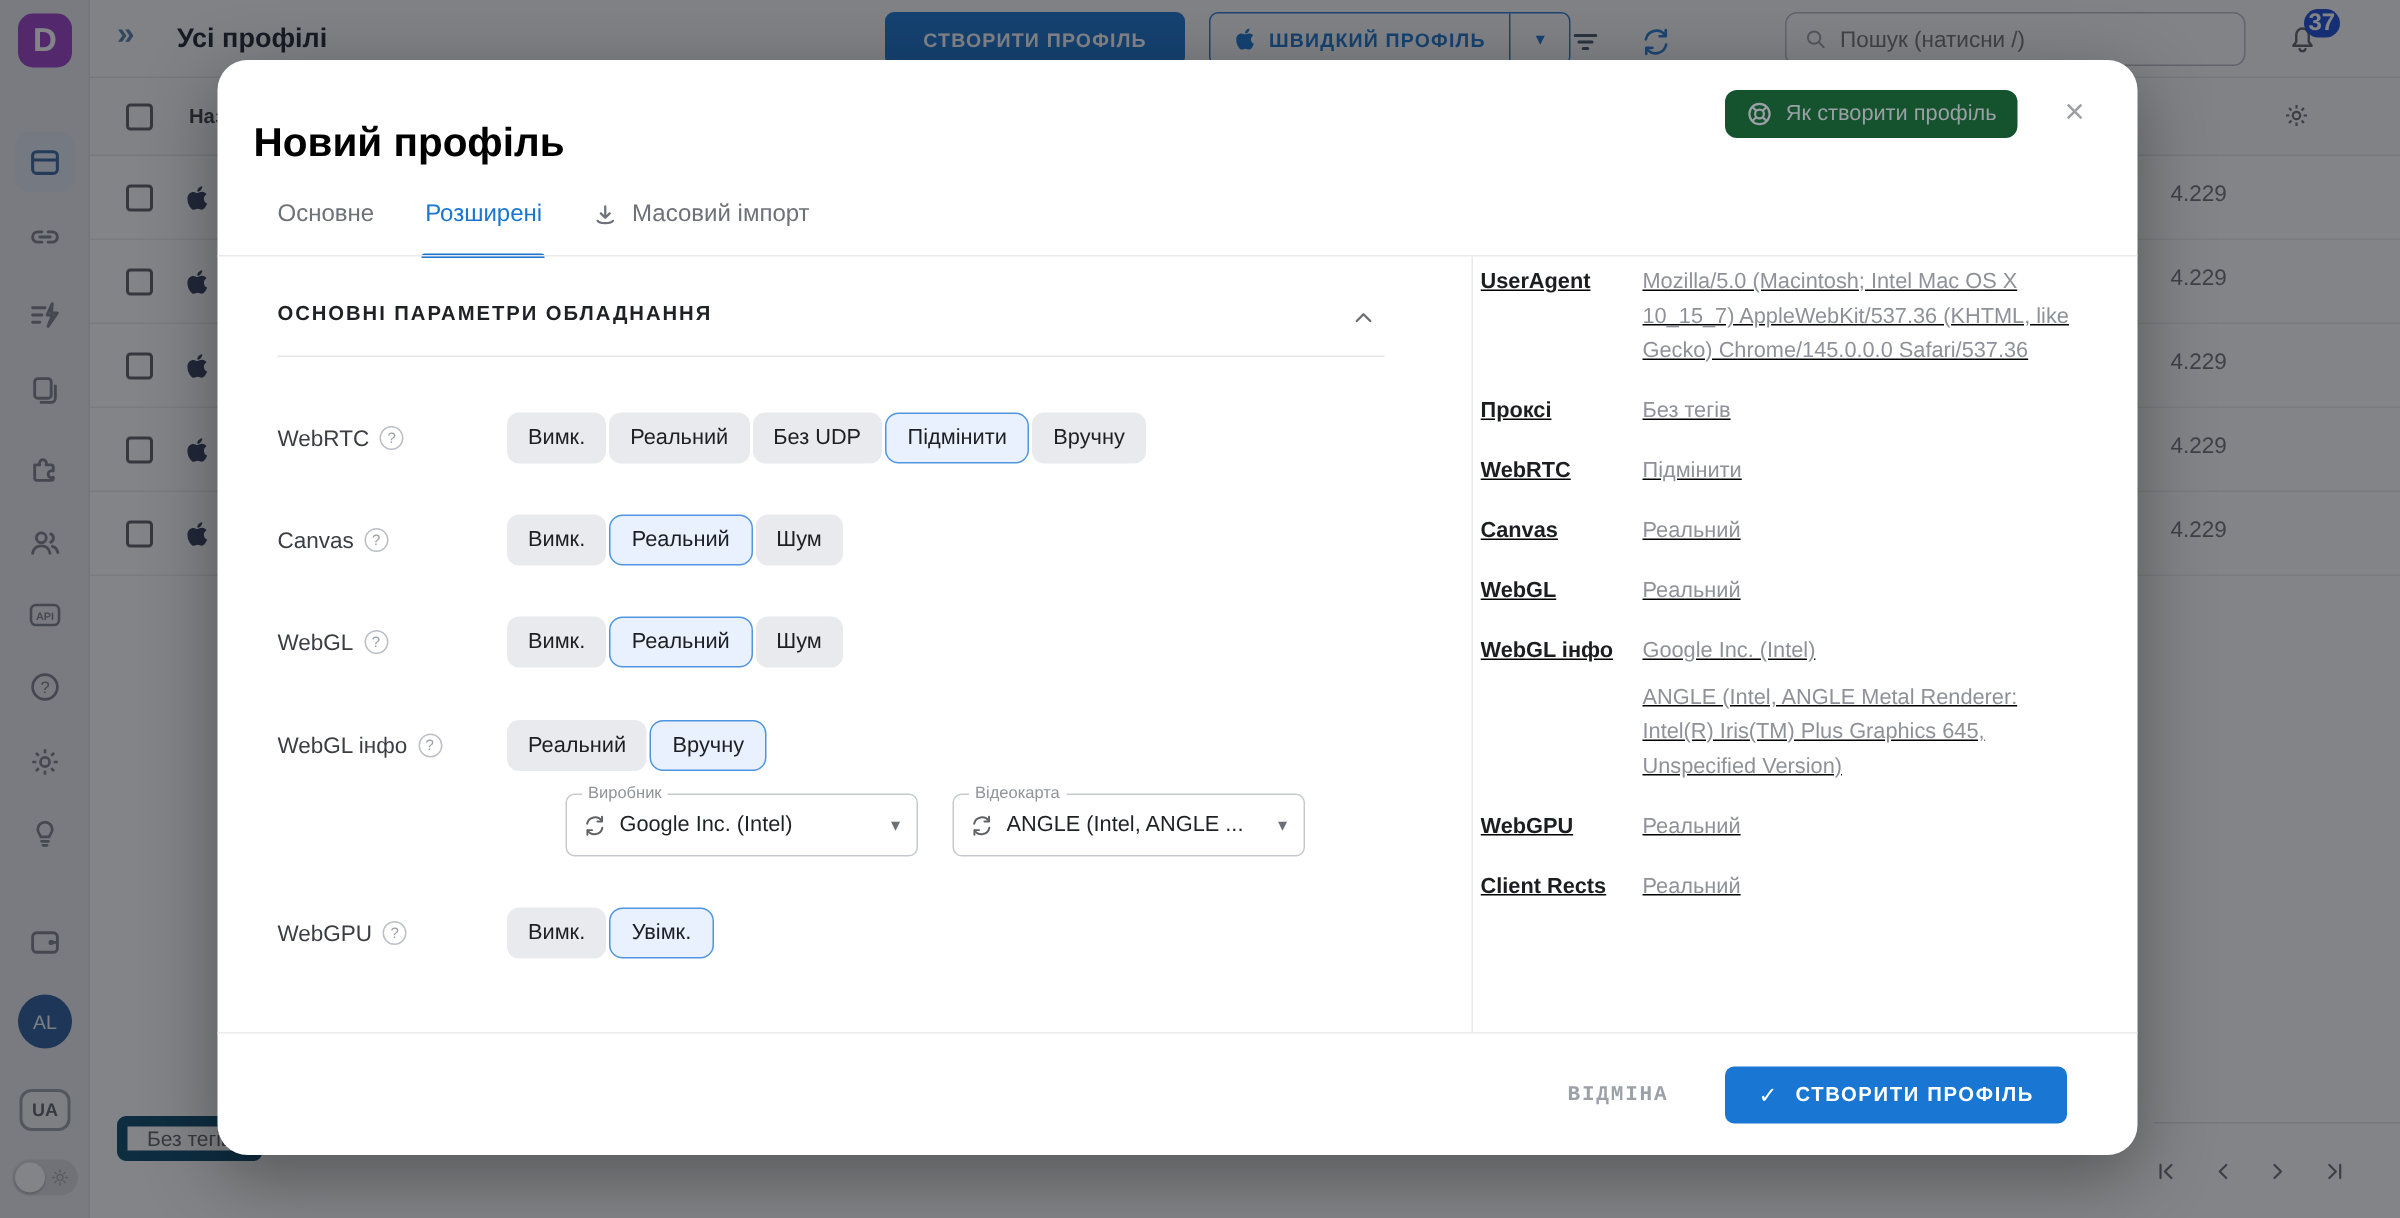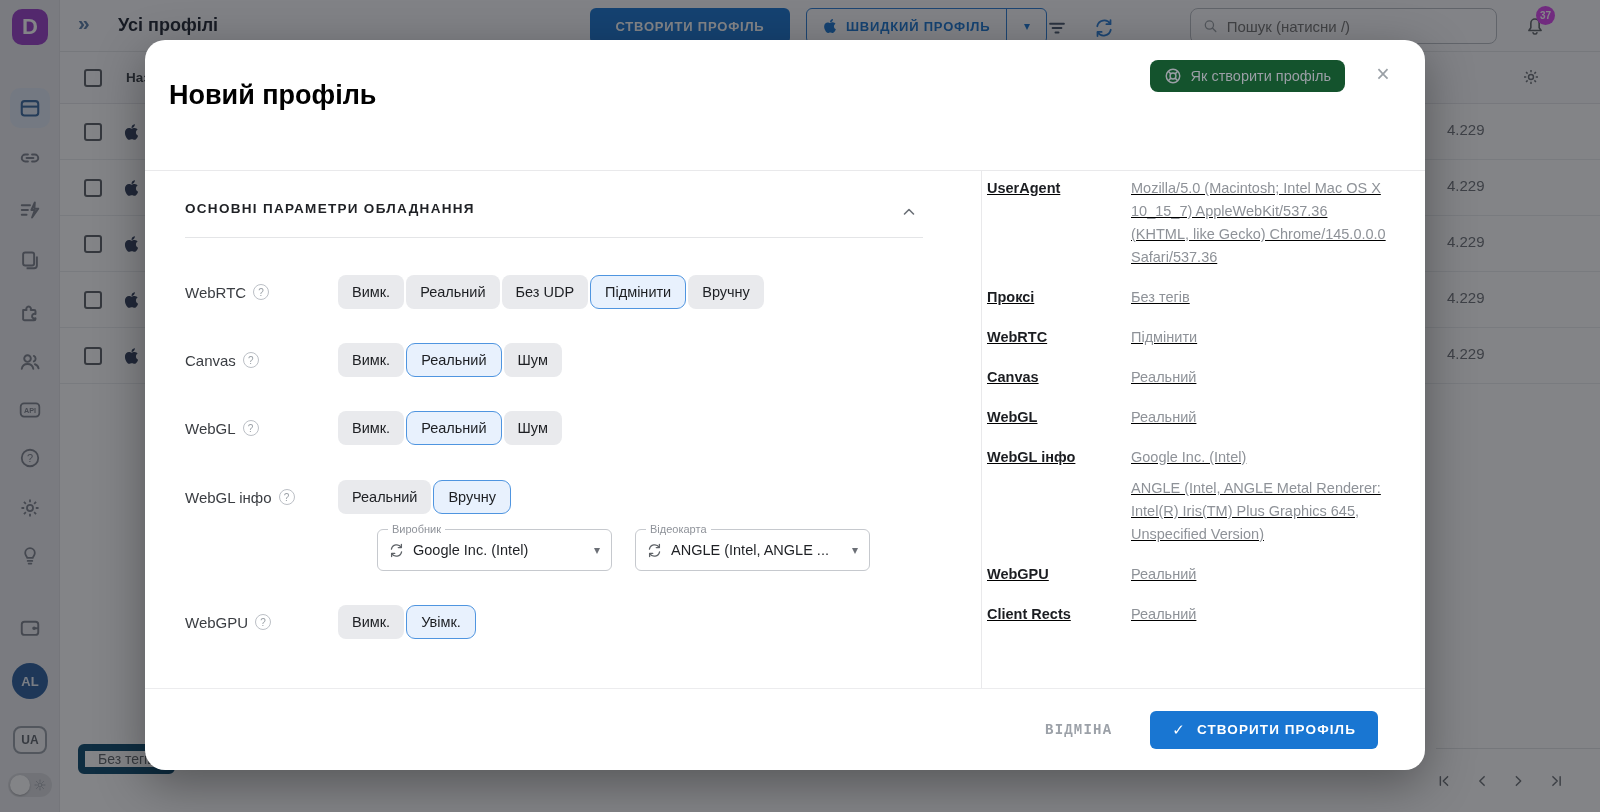--- a/index.html
+++ b/index.html
@@ -7,39 +7,39 @@
   svg { display:block; }
 
   
   #app { position:absolute; inset:0; background:#fff; }
 
   
   #sidebar { position:absolute; left:0; top:0; width:60px; height:812px; background:#ededf0; border-right:1px solid #e1e2e6; }
   .logo { position:absolute; left:12px; top:9px; width:36px; height:36px; border-radius:10px; background:#9b3fc9; color:#fff; font-weight:bold; font-size:22px; display:flex; align-items:center; justify-content:center; }
   .side-tile { position:absolute; left:10px; width:40px; height:40px; border-radius:10px; display:flex; align-items:center; justify-content:center; color:#7d828c; }
   .side-tile.active { background:#dfe8f5; color:#39699f; }
-  .avatar { position:absolute; left:12px; top:663px; width:36px; height:36px; border-radius:50%; background:#2c5f9e; color:#eaf0f8; font-size:13px; font-weight:bold; display:flex; align-items:center; justify-content:center; }
+  .avatar { position:absolute; left:12px; top:663px; width:36px; height:36px; border-radius:50%; background:#2c5f9e; color:#eaf0f8; font-size:13px; font-weight:normal; display:flex; align-items:center; justify-content:center; }
   .lang { position:absolute; left:13px; top:726px; width:34px; height:28px; border:2px solid #9aa0a8; border-radius:8px; color:#5f646c; font-size:12px; font-weight:bold; display:flex; align-items:center; justify-content:center; background:#f4f4f6; }
   .theme-toggle { position:absolute; left:8px; top:773px; width:44px; height:24px; border-radius:12px; background:#d9dade; display:flex; align-items:center; }
   .knob { width:20px; height:20px; border-radius:50%; background:#fff; margin-left:2px; box-shadow:0 1px 2px rgba(0,0,0,.25); }
   .sun { color:#a7abb2; margin-left:4px; }
 
   
   #topbar { position:absolute; left:60px; top:0; right:0; height:52px; background:#fafbfc; border-bottom:1px solid #e4e6e9; }
   .expand { position:absolute; left:18px; top:11px; font-size:21px; color:#5b7ea8; font-weight:bold; }
   .page-title { position:absolute; left:58px; top:15px; font-size:18px; font-weight:bold; color:#1e2430; }
   .btn-create-top { position:absolute; left:530px; top:8px; width:200px; height:36px; background:#1976d2; border:none; border-radius:6px; color:#fff; font-size:13px; font-weight:bold; letter-spacing:.8px; font-family:inherit; }
   .quick-group { position:absolute; left:746px; top:8px; height:36px; display:flex; border:1.5px solid #2a7cd4; border-radius:6px; color:#1976d2; background:transparent; }
   .quick-main { display:flex; align-items:center; gap:9px; padding:0 16px; font-size:13px; font-weight:bold; letter-spacing:.8px; }
   .quick-caret { width:40px; display:flex; align-items:center; justify-content:center; border-left:1.5px solid #2a7cd4; font-size:12px; }
   .icon-btn { position:absolute; top:16px; width:24px; height:24px; color:#47566b; display:flex; align-items:center; justify-content:center; }
   .search-box { position:absolute; left:1130px; top:8px; width:307px; height:36px; border:1px solid #b8bcc3; border-radius:8px; background:#fdfdfe; display:flex; align-items:center; gap:9px; padding:0 12px; color:#9aa0a6; }
   .search-box input { border:none; outline:none; background:transparent; font-size:15px; color:#9aa0a6; font-family:inherit; width:100%; }
   .bell-wrap { position:absolute; left:1464px; top:13px; width:26px; height:28px; color:#5f6368; }
-  .badge { position:absolute; left:12px; top:-7px; min-width:19px; height:19px; border-radius:10px; background:#d946ef; color:#fff; font-size:10px; font-weight:bold; display:flex; align-items:center; justify-content:center; padding:0 3px; }
+  .badge { position:absolute; left:12px; top:-7px; min-width:19px; height:19px; border-radius:10px; background:#1d4ed8; color:#fff; font-size:16px; font-weight:bold; display:flex; align-items:center; justify-content:center; padding:0 3px; }
 
   
   .thead { position:absolute; left:60px; top:52px; right:0; height:52px; background:#fbfbfc; border-bottom:1px solid #e6e7ea; }
   .checkbox { position:absolute; width:18px; height:18px; border:2px solid #5c6066; border-radius:3px; background:transparent; }
   .col-name { position:absolute; left:66px; top:18px; font-size:13.5px; font-weight:bold; color:#3a3f46; }
   .thead-gear { position:absolute; right:60px; top:16px; color:#6b7077; }
   .trow { position:absolute; left:60px; right:0; height:56px; border-bottom:1px solid #ebecee; background:#fff; }
   .apple-cell { position:absolute; left:64px; top:19px; color:#33405c; }
   .ip-cell { position:absolute; left:1387px; top:17px; font-size:15px; color:#6f7379; }
   .tags-chip { position:absolute; left:78px; top:744px; height:30px; border:7px solid #0c4a6e; border-radius:6px; display:flex; align-items:center; padding:0 13px; font-size:14px; color:#5f6469; background:#fff; }
@@ -74,21 +74,21 @@
   .flabel { position:absolute; top:-7px; left:10px; background:#fff; padding:0 4px; font-size:11px; color:#8f939a; }
   .selval { flex:1; font-size:14.5px; color:#1f2125; white-space:nowrap; overflow:hidden; }
   .caret { color:#6b6f76; font-size:12px; }
   .sync { color:#5f6368; }
 
   .vdivider { position:absolute; left:836px; top:131px; height:517px; width:1px; background:#e9e9eb; }
 
   .summary { position:absolute; left:842px; top:137px; width:400px; height:496px; overflow:hidden;text-decoration:underline; }
   .srow { display:flex; margin-bottom:17px; }
   .slabel { width:108px; flex:none; font-size:14.5px; font-weight:bold; color:#1b1d21; line-height:23px; }
-  .sval { flex:1; font-size:14.5px; color:#8e9298; line-height:23px;margin-left:36px; }
+  .sval { flex:1; font-size:14.5px; color:#8e9298; line-height:23px; }
   .sval .p2 { margin-top:8px; }
 
   .footer-line { position:absolute; left:0; right:0; top:648px; height:1px; background:#ececee; }
   .mfooter { position:absolute; left:0; right:0; top:649px; bottom:0; display:flex; align-items:center; justify-content:flex-end; gap:38px; padding-right:47px; }
   .btn-cancel { border:none; background:transparent; font-size:14px; font-weight:bold; letter-spacing:1.2px; color:#9ca1a8; font-family:Liberation Mono, monospace; }
   .btn-create { height:38px; border:none; border-radius:6px; background:#1976d2; color:#fff; font-size:13.5px; font-weight:bold; letter-spacing:1.1px; padding:0 22px; display:flex; align-items:center; gap:11px; font-family:inherit; }
   .btn-create .chk { font-size:15px; font-weight:normal; }
 </style>
 </head>
 <body>
@@ -340,20 +340,37 @@
           <circle cx="8" cy="8" r="2.6"></circle>
           <path d="M3.8 3.8 6.1 6.1M9.9 9.9l2.3 2.3M12.2 3.8 9.9 6.1M6.1 9.9l-2.3 2.3"></path>
         </g>
       </svg>
     <span>Як створити профіль</span>
   </button>
   <button class="modal-close">×</button>
 
   <div class="modal-title">Новий профіль</div>
 
+  <div class="tabs">
+    <div class="tab">
+        <span>Основне</span>
+      </div>
+    <div class="tab active">
+        <span>Розширені</span>
+      </div>
+    <div class="tab">
+      <svg width="17" height="17" viewBox="0 0 16 16" style="color:#6d7178">
+          <g fill="none" stroke="currentColor" stroke-width="1.4" stroke-linecap="round" stroke-linejoin="round">
+            <path d="M8 2.5v7M5.2 6.8 8 9.6l2.8-2.8"></path>
+            <path d="M3.2 11.5c1 2 8.6 2 9.6 0"></path>
+          </g>
+        </svg>
+      <span>Масовий імпорт</span>
+    </div>
+  </div>
   <div class="tabs-line"></div>
 
   <div class="section-head">ОСНОВНІ ПАРАМЕТРИ ОБЛАДНАННЯ</div>
   <div class="section-chevron">
     <svg width="16" height="16" viewBox="0 0 16 16">
         <path fill="none" stroke="currentColor" stroke-width="1.6" stroke-linecap="round" stroke-linejoin="round" d="M3.5 10 8 5.5 12.5 10"></path>
       </svg>
   </div>
   <div class="section-line"></div>
 

